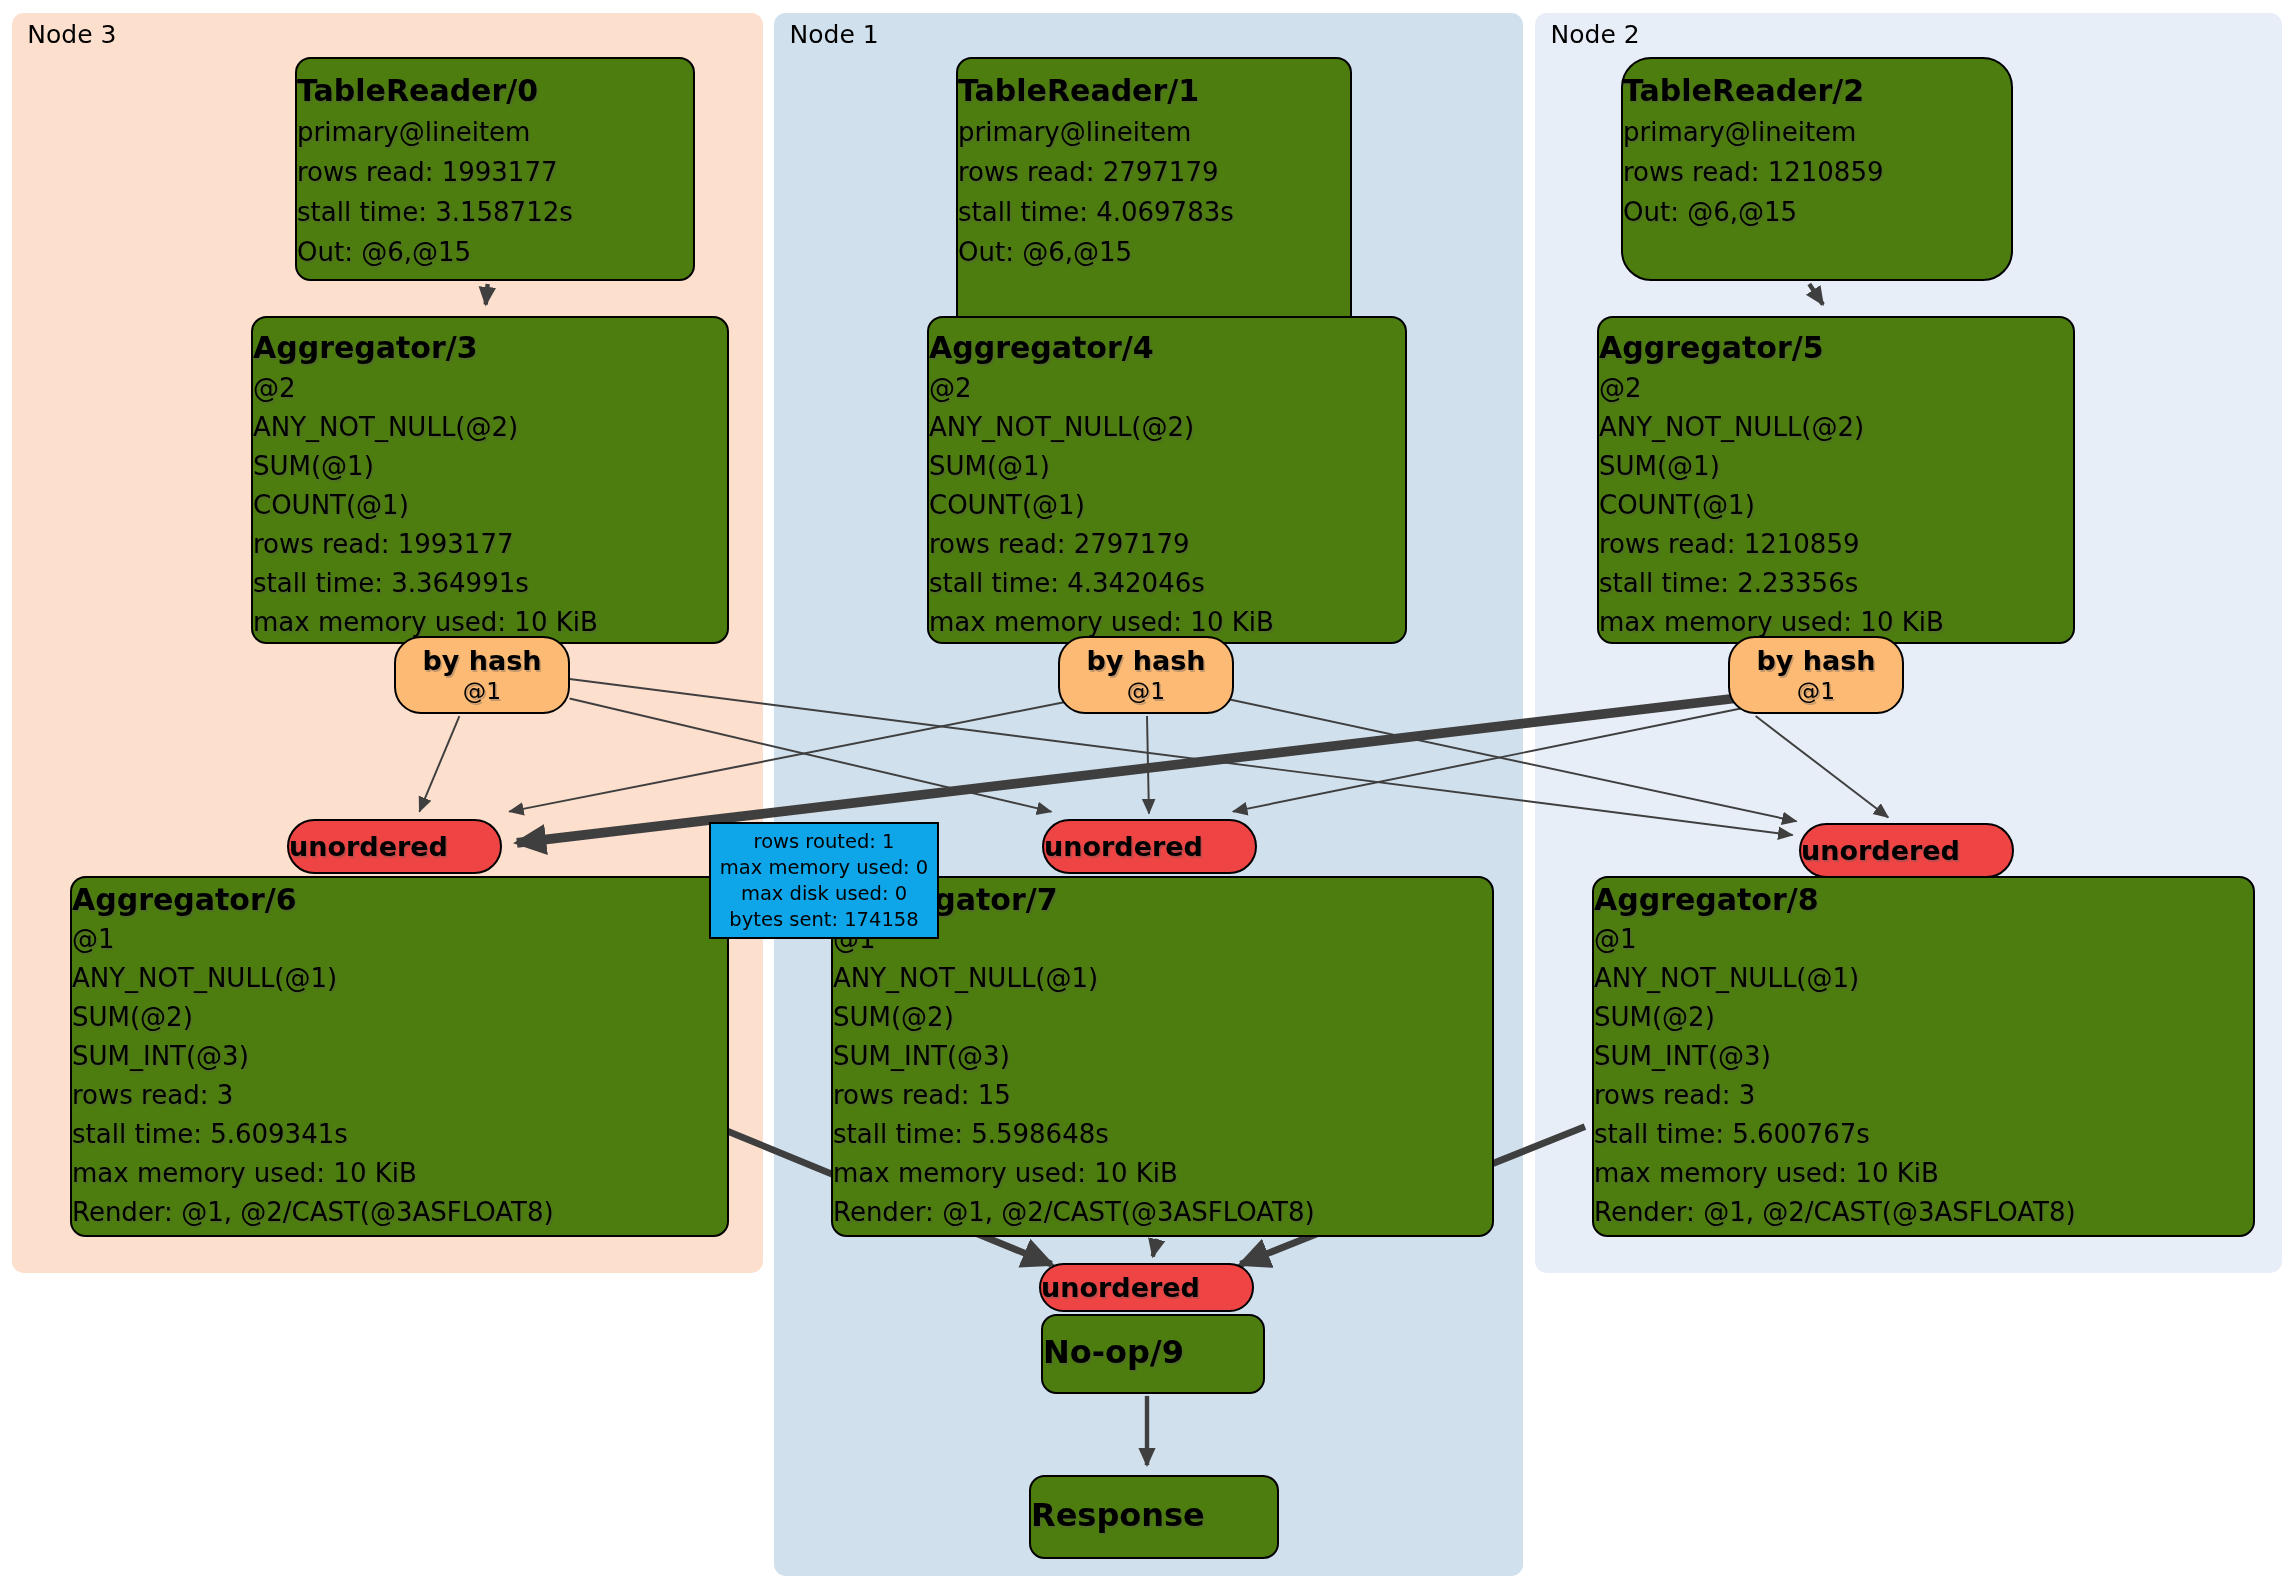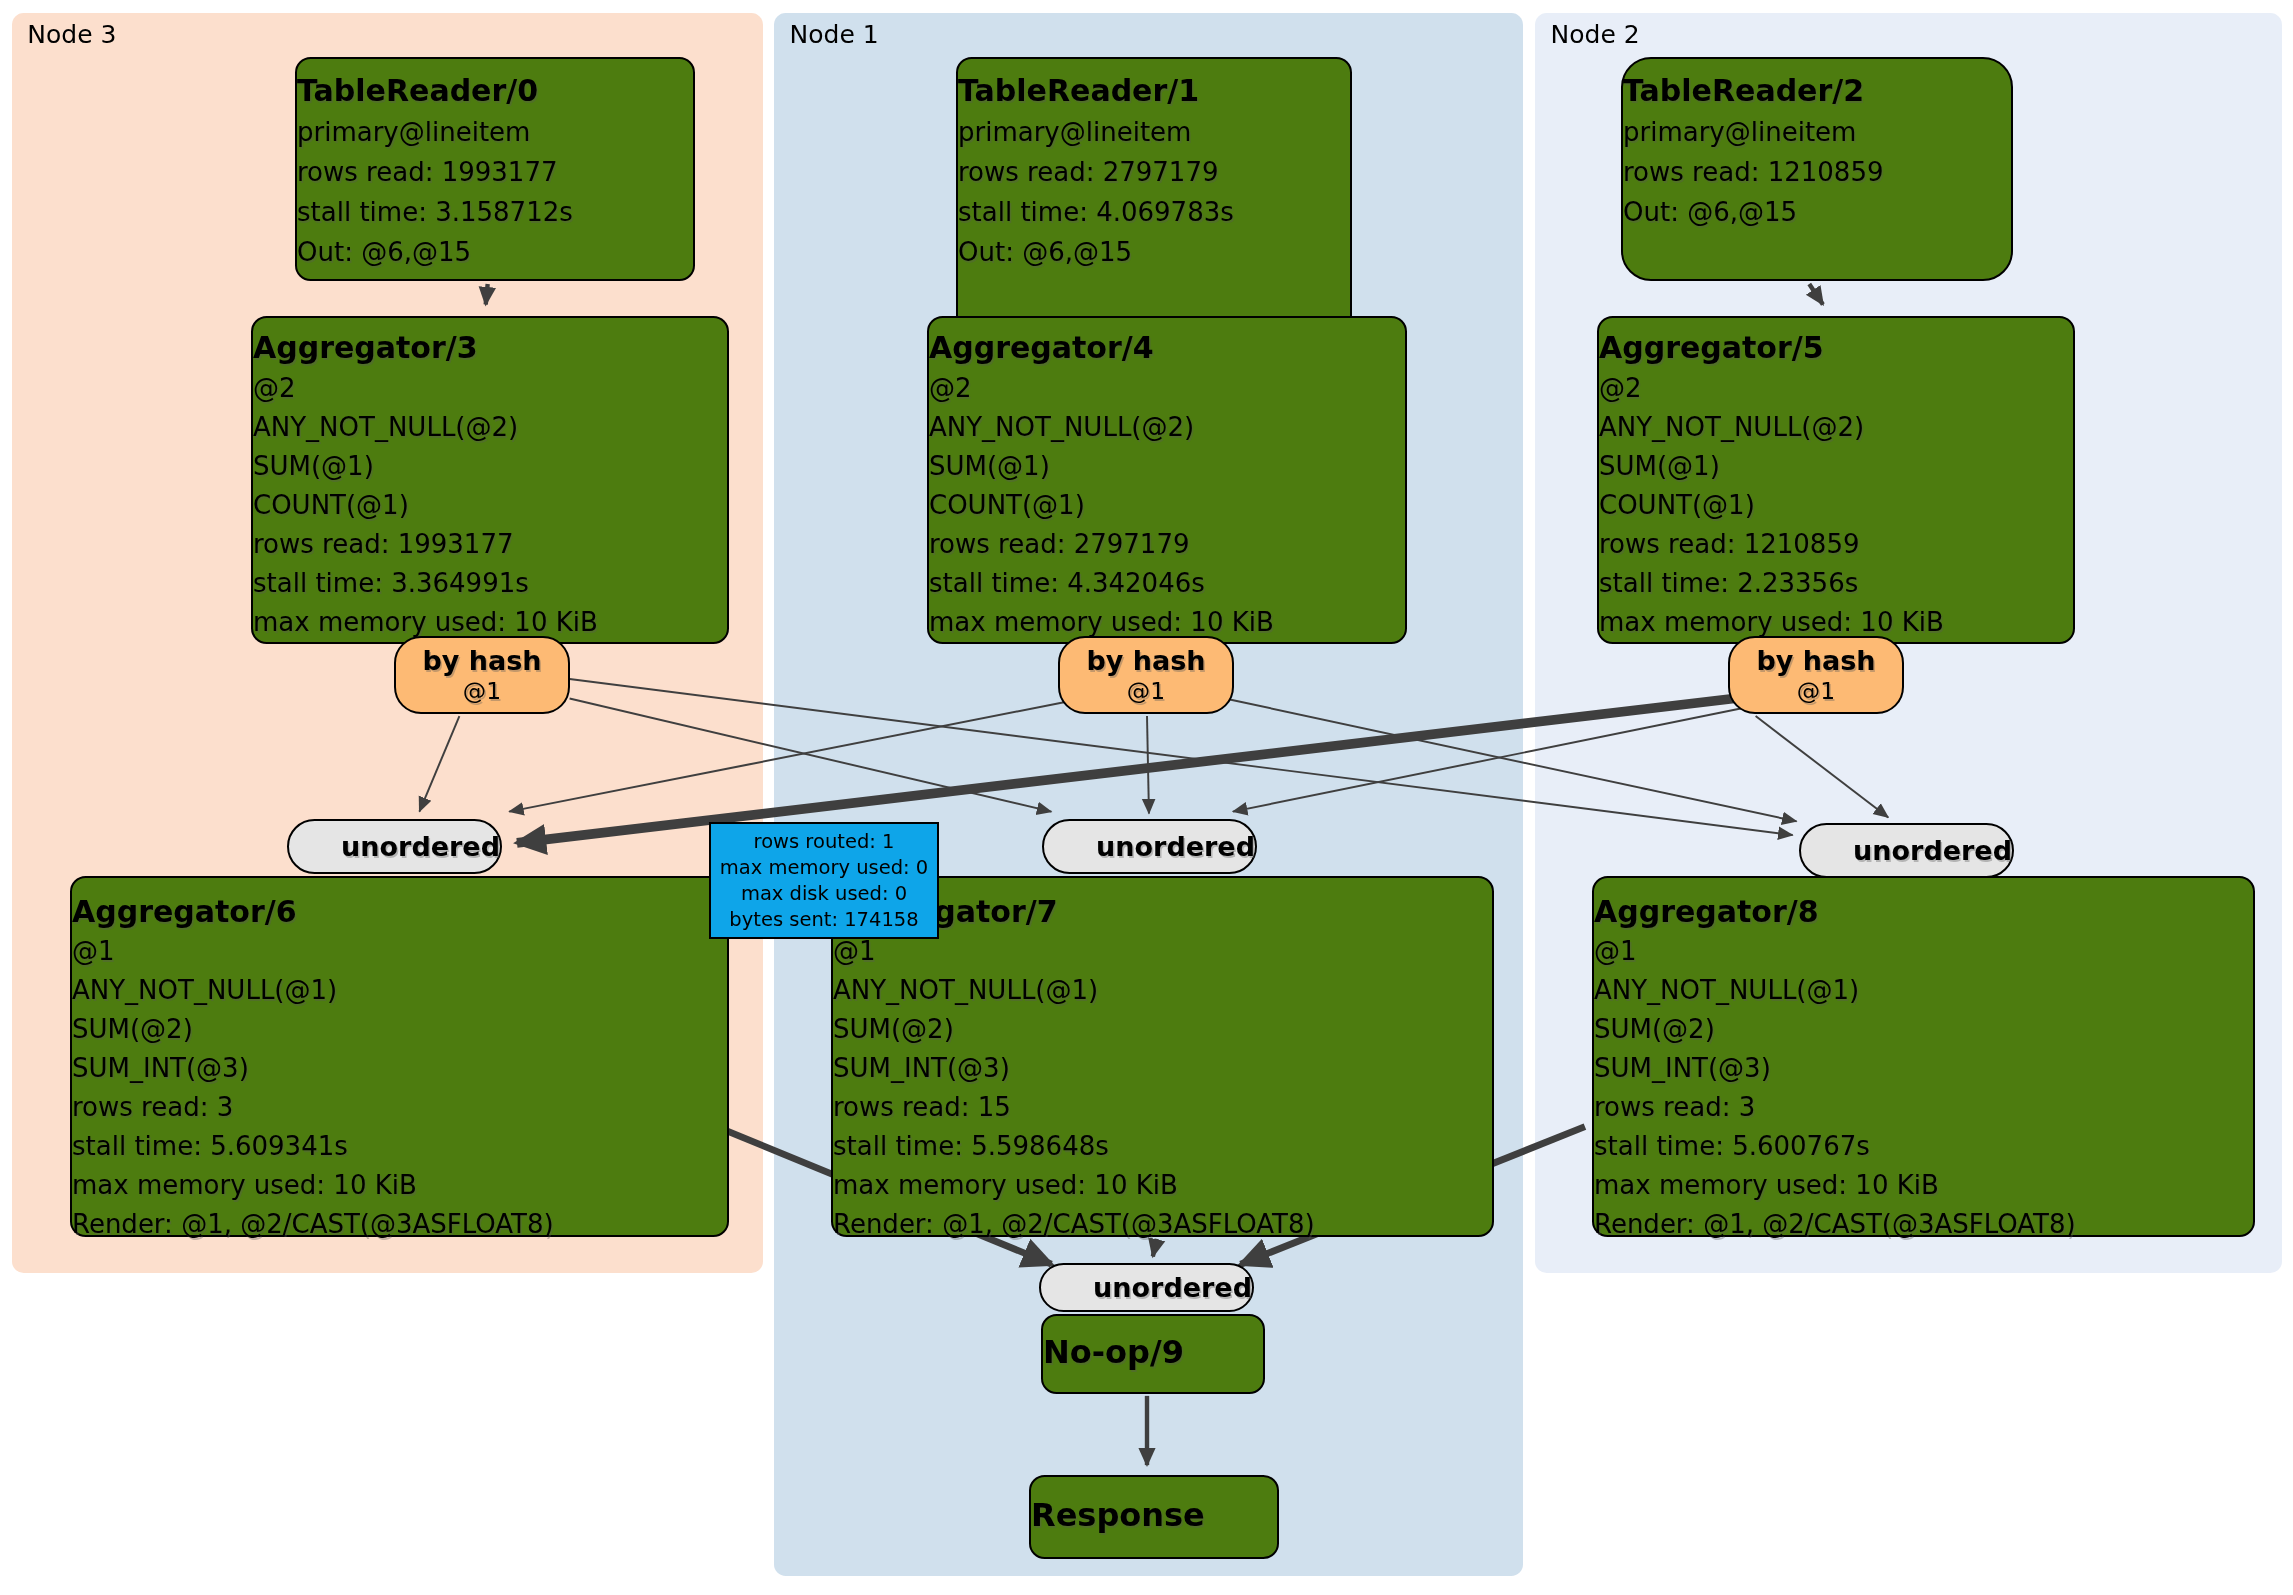--- a/index.html
+++ b/index.html
@@ -25,39 +25,39 @@
     margin-left:7px;
   }
   .pbox .title{font-weight:bold;font-size:30px;}
   .pbox .line{font-size:26px;}
   .tr{padding-top:9.8px;}
   .tr .title{line-height:43px;}
   .tr .line{line-height:40px;}
   .agg8l{padding-top:7.8px;}
   .agg8l .title{line-height:43px;}
   .agg8l .line{line-height:39px;}
-  .agg9l{padding-top:13px;}
+  .agg9l{padding-top:1px;}
   .agg9l .title{line-height:41px;}
   .agg9l .line{line-height:39px;}
   #box-noop .title{line-height:72px;font-size:32px;}
   #box-response .title{line-height:76px;font-size:32px;}
 
   .router{
     position:absolute;box-sizing:border-box;z-index:4;
     background:#fdba74;border:2.9px solid #000;border-radius:27px;
     text-align:center;padding-top:5.9px;
     text-shadow:1.5px 1.5px 0 rgba(90,90,90,0.35);
   }
   .router .rl{font-weight:bold;font-size:27px;line-height:33px;}
   .router .rs{font-size:23.4px;line-height:29px;}
 
   .sync{
     position:absolute;box-sizing:border-box;z-index:4;
-    background:#e5e5e5;border:2.9px solid #000;border-radius:35px;
-    text-align:right;font-weight:bold;font-size:27px;
+    background:#ef4444;border:2.9px solid #000;border-radius:35px;
+    text-align:left;font-weight:bold;font-size:27px;
     text-shadow:1.5px 1.5px 0 rgba(90,90,90,0.35);
   }
   #sync-u3{left:287px;top:819px;width:215px;height:55px;line-height:51px;}
   #sync-u1{left:1042px;top:819px;width:215px;height:55px;line-height:51px;}
   #sync-u2{left:1799px;top:823px;width:215px;height:55px;line-height:51px;}
   #sync-ub{left:1039px;top:1263px;width:215px;height:49px;line-height:45px;}
 
   #tooltip{
     position:absolute;left:709px;top:822px;width:230px;height:117px;z-index:6;
     box-sizing:border-box;background:#0ea5e9;border:2px solid #000;

